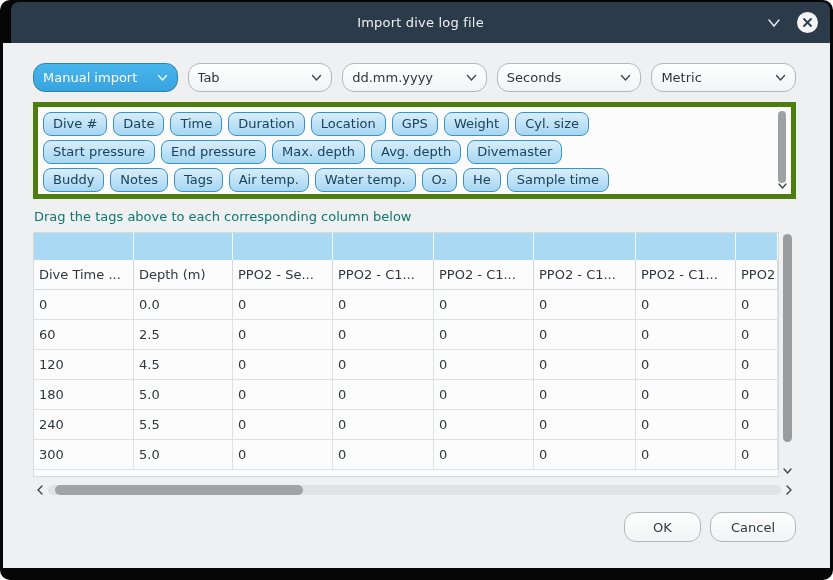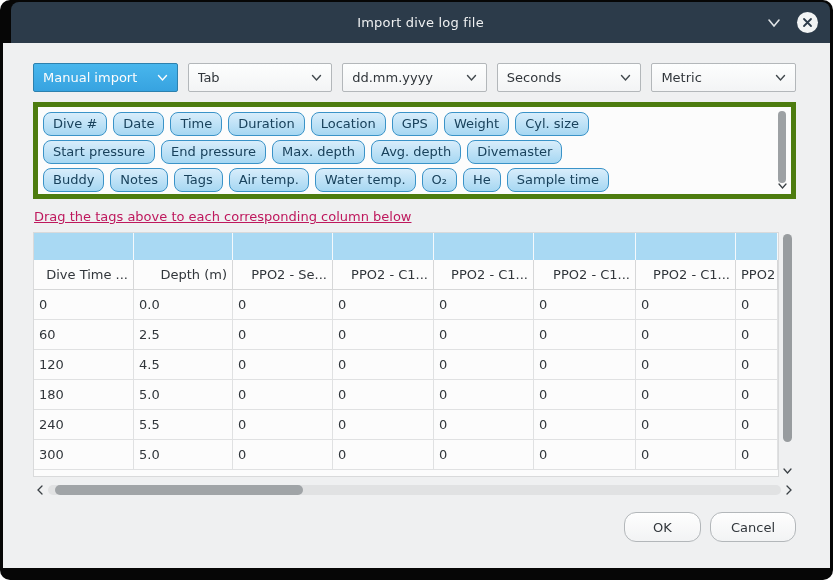--- a/index.html
+++ b/index.html
@@ -5,36 +5,36 @@
   html,body{margin:0;padding:0;background:#ffffff;}
   body{width:833px;height:580px;font-family:"DejaVu Sans","Liberation Sans",sans-serif;}
   .window{position:relative;width:833px;height:580px;background:#060606;border-radius:10px;overflow:hidden;box-sizing:border-box;}
   .titlebar{position:absolute;top:2px;left:11px;right:3px;height:41px;background:#2c3b4a;border-radius:8px 8px 0 0;display:flex;align-items:center;justify-content:center;}
   .title{color:#eff0f1;font-size:13px;font-weight:500;letter-spacing:.2px;}
   .titlebar-icons{position:absolute;right:12px;top:0;height:100%;display:flex;align-items:center;gap:14px;}
   .tb-chev{width:18px;height:18px;display:flex;align-items:center;justify-content:center;cursor:pointer;}
   .close-btn{width:21px;height:21px;border-radius:50%;background:#f2f4f5;display:flex;align-items:center;justify-content:center;cursor:pointer;}
   .body{position:absolute;top:43px;left:3px;right:3px;bottom:12px;background:#eff0f1;box-sizing:border-box;padding:20px 34px 0 30px;font-size:13px;color:#31363b;}
   .combo-row{display:flex;gap:10px;}
-  .combo{flex:1;height:29px;background:linear-gradient(#fdfefe,#f3f4f5);border:1px solid #b3b7ba;border-radius:2px;display:flex;align-items:center;justify-content:space-between;padding:0 9px;box-sizing:border-box;cursor:pointer;color:#31363b;}
+  .combo{flex:1;height:29px;background:linear-gradient(#fdfefe,#f3f4f5);border:1px solid #b3b7ba;border-radius:12px;display:flex;align-items:center;justify-content:space-between;padding:0 9px;box-sizing:border-box;cursor:pointer;color:#31363b;}
   .combo.selected{background:linear-gradient(#48b6ed,#37a3e0);border-color:#2d81ae;color:#fcfcfc;}
   .combo .lbl{white-space:nowrap;overflow:hidden;}
   .tag-area{margin-top:10px;height:97px;background:#fcfcfc;border:5px solid #4d7c0f;box-sizing:border-box;position:relative;overflow:hidden;}
   .tag-rows{padding:5px 22px 0 5px;}
   .tag-row{display:flex;gap:6px;margin-bottom:4px;}
   .tag{height:24px;line-height:22px;box-sizing:border-box;padding:0 9px;background:linear-gradient(#d8edfb,#a6d7f2);border:1px solid #3a93c8;border-radius:8px;font-size:13px;color:#19425c;white-space:nowrap;cursor:grab;}
   .tag-scroll{position:absolute;top:2px;right:2px;bottom:2px;width:13px;}
   .tag-scroll .thumb{position:absolute;top:2px;left:2px;width:8px;height:72px;background:#9da1a4;border-radius:4px;cursor:pointer;}
   .scroll-arrow{position:absolute;left:0;right:0;bottom:0;height:12px;display:flex;align-items:center;justify-content:center;cursor:pointer;}
-  .instruction{margin:10px 0 8px 1px;color:#be185d;text-decoration:underline;}
+  .instruction{margin:10px 0 8px 1px;color:#0f766e;}
   .table-outer{display:flex;}
   .grid{flex:1;background:#fcfcfc;border:1px solid #d9dadb;box-sizing:border-box;min-width:0;}
   .drop-row{display:flex;height:27px;background:#fcfcfc;}
   .drop-cell{background:#a9d9f3;border-right:1px solid #f4f9fc;box-sizing:border-box;cursor:pointer;}
-  .th-row{display:flex;height:30px;text-align:right;}
+  .th-row{display:flex;height:30px;}
   .th{box-sizing:border-box;background:#fcfcfc;border-right:1px solid #d6d7d8;border-bottom:1px solid #d6d7d8;padding:0 5px;line-height:29px;font-weight:400;white-space:nowrap;overflow:hidden;color:#31363b;}
   .tr{display:flex;height:30px;}
   .td{box-sizing:border-box;background:#fcfcfc;border-right:1px solid #e0e1e2;border-bottom:1px solid #e0e1e2;padding:0 5px;line-height:29px;white-space:nowrap;overflow:hidden;color:#31363b;}
   .c0{width:100px;}.c1{width:99px;}.c2{width:100px;}.c3{width:101px;}.c4{width:100px;}.c5{width:102px;}.c6{width:100px;}.c7{flex:1;min-width:0;}
   .grid-filler{height:6px;background:#fcfcfc;}
   .vscroll{width:17px;position:relative;background:#eff0f1;}
   .vscroll .thumb{position:absolute;top:2px;left:4px;width:9px;height:208px;background:#989c9f;border-radius:4.5px;cursor:pointer;}
   .hscroll{margin-top:5px;height:16px;position:relative;}
   .hscroll .arrow{position:absolute;top:0;width:14px;height:16px;display:flex;align-items:center;justify-content:center;cursor:pointer;}
   .hscroll .arrow.left{left:0;}

